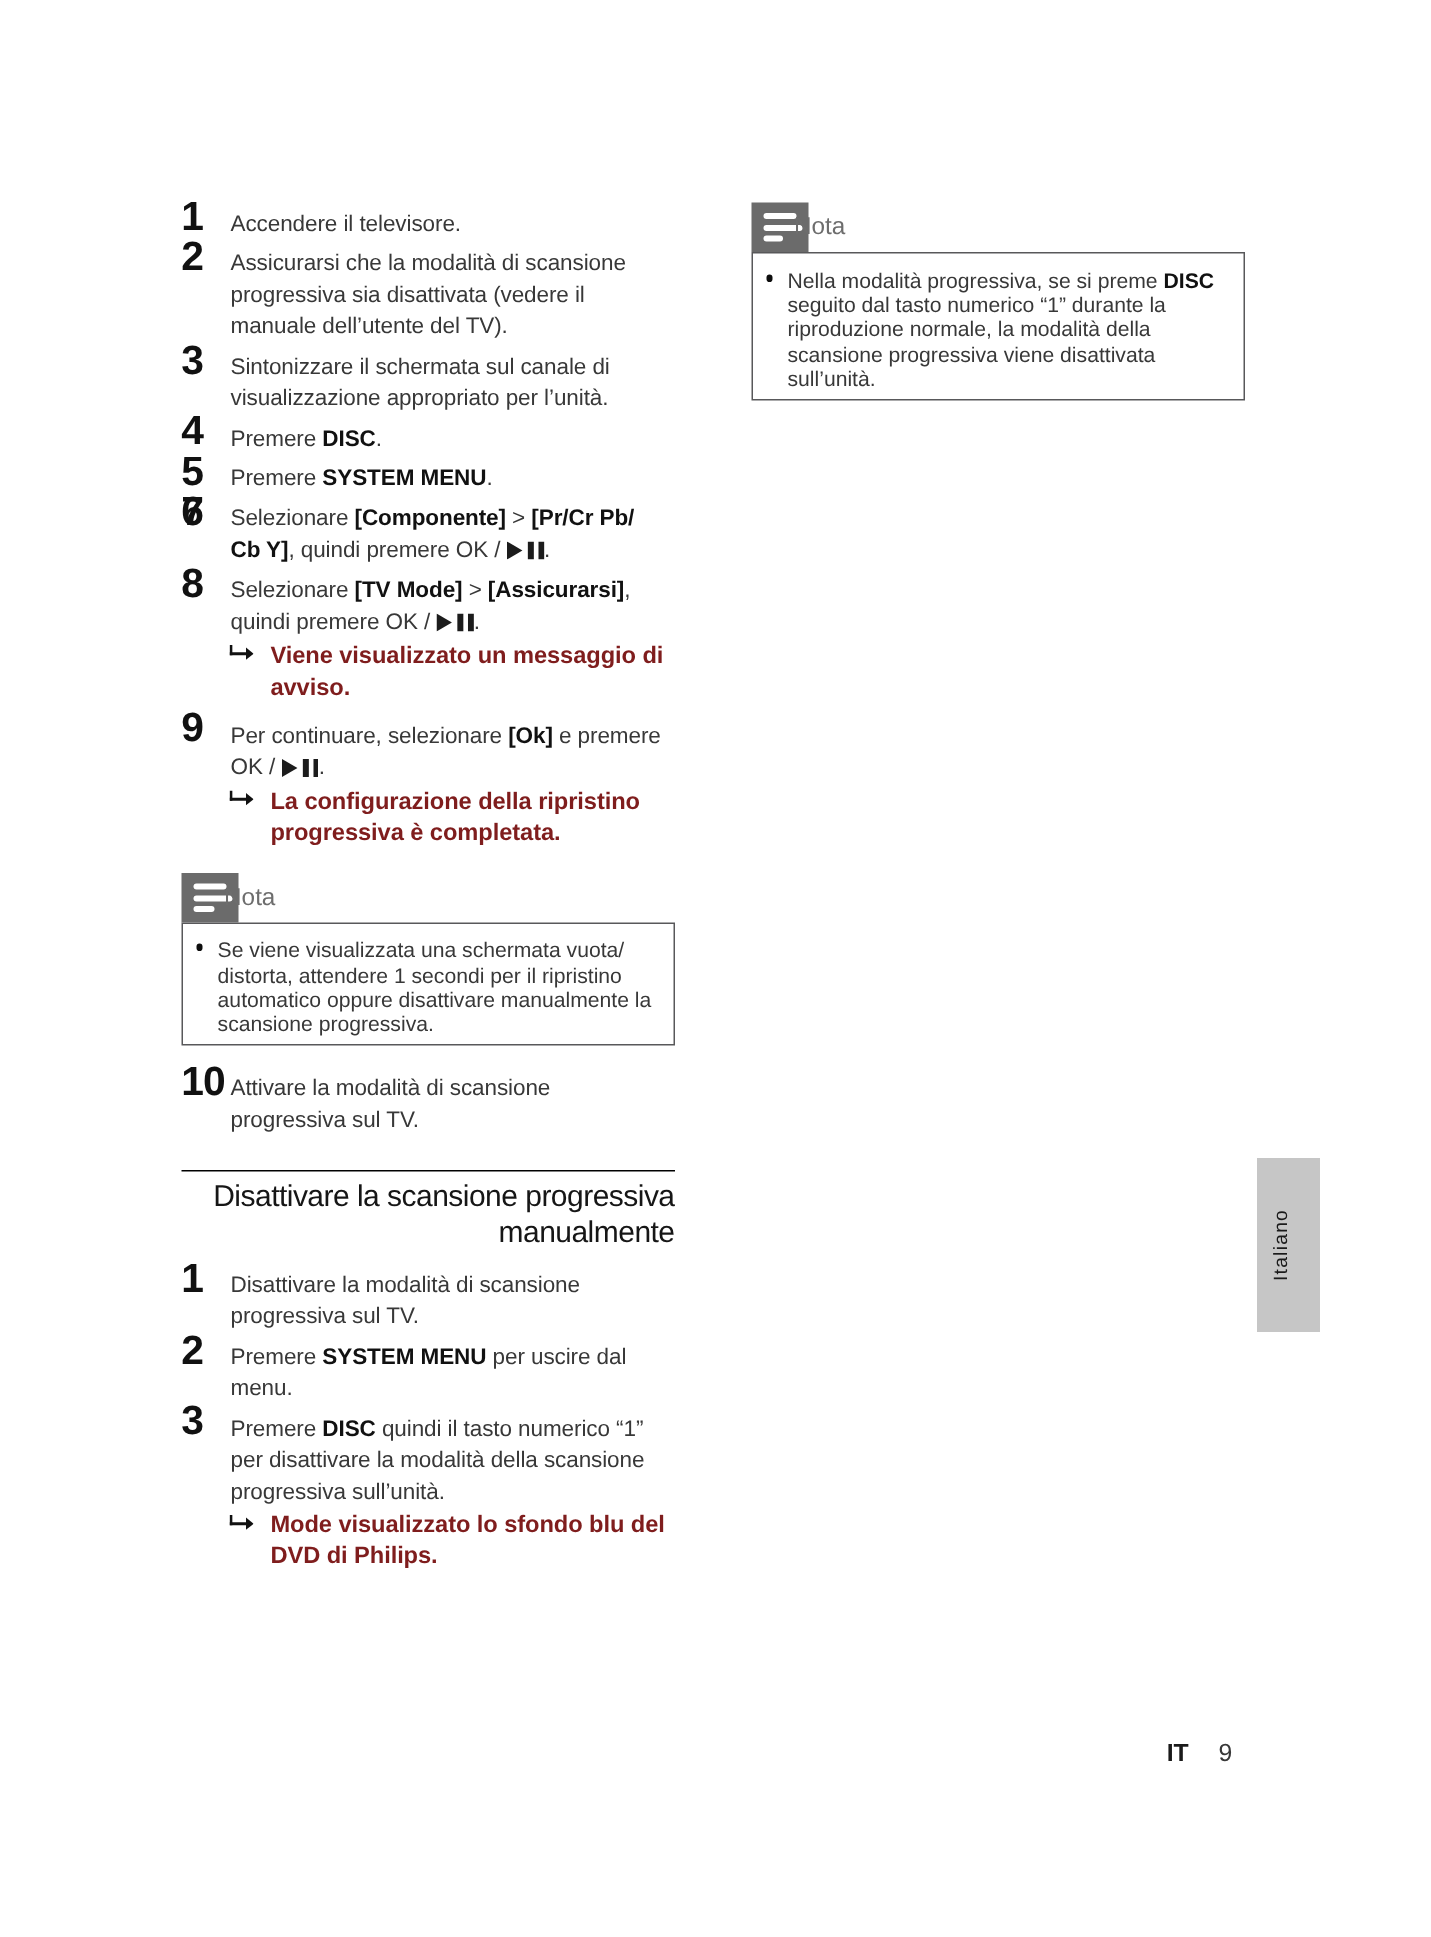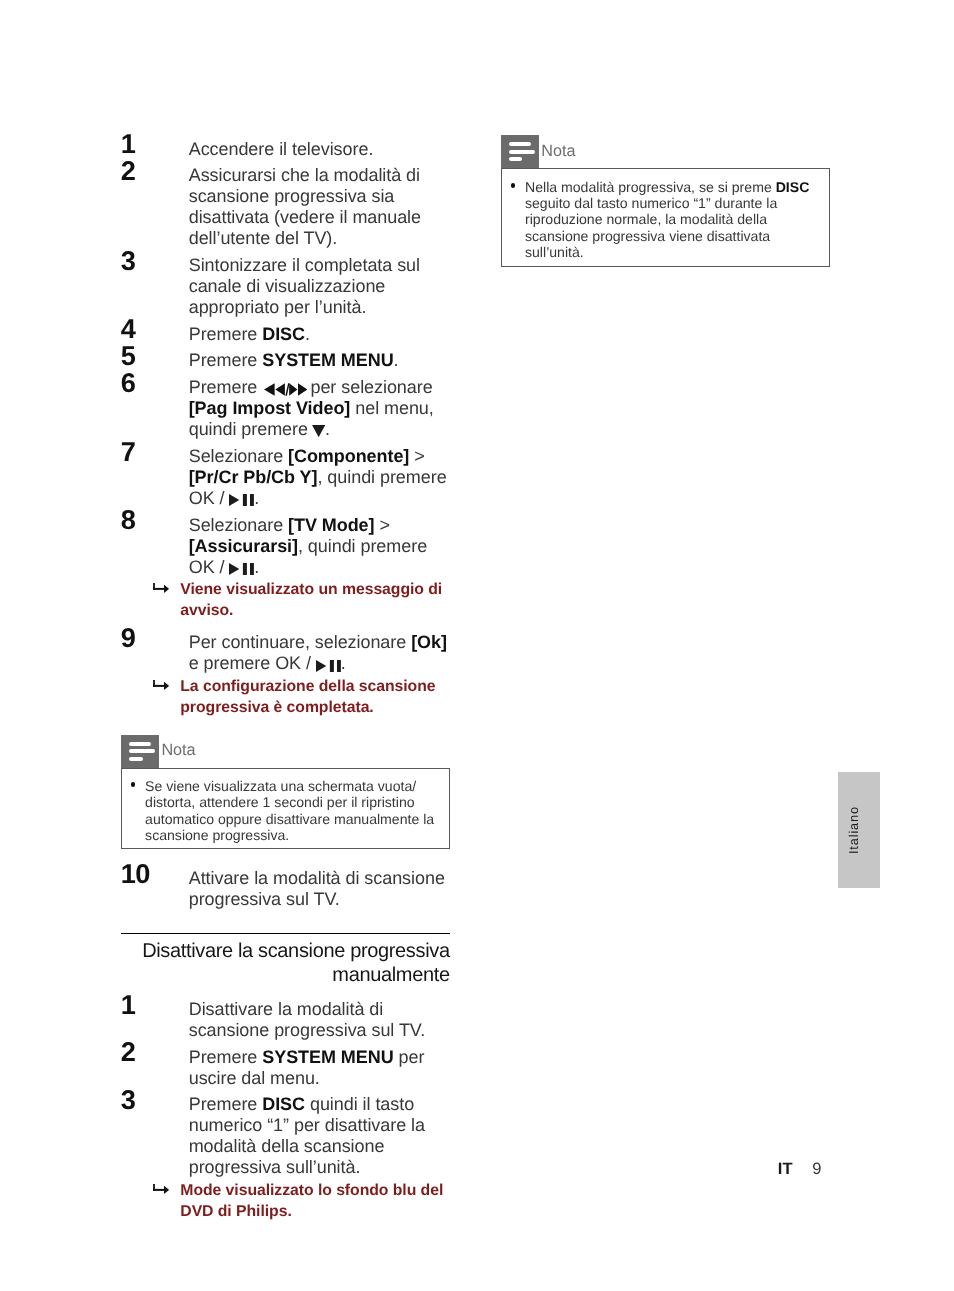--- a/index.html
+++ b/index.html
@@ -20,21 +20,21 @@
 
   
   ol.steps { list-style:none; margin:0; padding:0; }
   .step { position:relative; padding-left:32.3px; margin:0 0 5.7px 0; }
   .step.has-result { padding-bottom:5.4px; }
   .step .num {
     position:absolute; left:-0.6px; top:-8.3px;
     font-weight:bold; font-size:27.2px; line-height:1;
     color:#111; letter-spacing:-0.6px;
   }
-  .step .body { display:block; max-width:288.5px; font-size:18px; letter-spacing:-0.06px; line-height:21.0px; color:#383838;margin-left:35px; }
+  .step .body { display:block; max-width:288.5px; font-size:15px; letter-spacing:-0.06px; line-height:21.0px; color:#383838; }
   .step .body b { color:#111; font-weight:bold; }
 
   
   .result { position:relative; padding-left:26.6px; margin-top:1.9px; font-size:15.8px; letter-spacing:-0.06px; line-height:21.0px; color:#7f1d1d;font-weight:bold; }
   .result .arrow { position:absolute; left:-0.8px; top:3.6px; width:16.2px; height:10px; }
 
   
   .note { margin:0; position:relative; }
   #left-note { padding-top:5.5px; }
   #right-note { padding-top:0; }
@@ -44,21 +44,21 @@
   .note-head { position:relative; height:32.8px; }
   .note-icon {
     position:absolute; left:0; top:0;
     width:37.3px; height:32.8px; background:#6b6b6b;
   }
   .note-icon i { position:absolute; display:block; background:#fff; border-radius:2px; height:4px; left:7.4px; }
   .note-icon i.b1 { width:22.3px; top:7.2px; }
   .note-icon i.b2 { width:26.1px; top:14.5px; }
   .note-icon i.b3 { width:13.8px; top:21.6px; }
   .note-label {
-    position:absolute; left:40px; top:-0.6px; height:32.8px; line-height:32.8px;
+    position:absolute; left:28px; top:-0.6px; height:32.8px; line-height:32.8px;
     font-size:16.2px; color:#6d6d6d;
   }
   .note-body {
     border:1px solid #58585a;
     padding:9.2px 10px 5.3px 7.8px;
     box-sizing:border-box;
   }
   .note-bullet { position:relative; padding-left:14.9px; font-size:14.1px; line-height:16.3px; color:#383838; }
   .note-bullet:before { content:""; position:absolute; left:0.5px; top:4.2px; width:4.7px; height:4.8px; border-radius:50%; background:#0d0d0d; }
   .note-bullet b { color:#111; font-weight:bold; }
@@ -103,41 +103,32 @@
         <li class="step">
           <span class="num">1</span>
           <span class="body">Accendere il televisore.</span>
         </li>
         <li class="step">
           <span class="num">2</span>
           <span class="body">Assicurarsi che la modalità di scansione progressiva sia disattivata (vedere il manuale dell’utente del TV).</span>
         </li>
         <li class="step">
           <span class="num">3</span>
-          <span class="body">Sintonizzare il completata sul canale di visualizzazione appropriato per l’unità.</span>
+          <span class="body">Sintonizzare il schermata sul canale di visualizzazione appropriato per l’unità.</span>
         </li>
         <li class="step">
           <span class="num">4</span>
           <span class="body">Premere <b>DISC</b>.</span>
         </li>
         <li class="step">
           <span class="num">5</span>
           <span class="body">Premere <b>SYSTEM MENU</b>.</span>
         </li>
         <li class="step">
           <span class="num">6</span>
-          <span class="body">Premere <svg class="gi gi-ff" width="43.3" height="13" viewBox="0 0 43.3 12.3">
-              <path d="M10.6 0 L0 6.15 L10.6 12.3 Z" fill="#111"></path>
-              <path d="M20.9 0 L11.3 6.15 L20.9 12.3 Z" fill="#111"></path>
-              <path d="M25.6 0 L22.9 12.3 L21.4 12.3 L24.1 0 Z" fill="#111"></path>
-              <path d="M25.2 0 L33.4 6.15 L25.2 12.3 Z" fill="#111"></path>
-              <path d="M34.0 0 L43.3 6.15 L34.0 12.3 Z" fill="#111"></path>
-            </svg> per selezionare <b>[Pag Impost Video]</b> nel menu, quindi premere <svg class="gi gi-dt" width="13.3" height="12.2" viewBox="0 0 13.3 12.2">
-              <path d="M0 0 L13.3 0 L6.65 12.2 Z" fill="#1c1c1c"></path>
-            </svg>.</span>
         </li>
         <li class="step">
           <span class="num">7</span>
           <span class="body">Selezionare <b>[Componente]</b> &gt; <b>[Pr/​Cr Pb/​Cb Y]</b>, quindi premere OK /​ <svg class="gi gi-pp" width="24.9" height="12" viewBox="0 0 24.9 12">
               <path d="M0 0 L10.3 6.0 L0 12 Z" fill="#1c1c1c"></path>
               <rect x="13.9" y="0" width="4.0" height="12" fill="#1c1c1c"></rect>
               <rect x="21.0" y="0" width="3.9" height="12" fill="#1c1c1c"></rect>
             </svg>.</span>
         </li>
         <li class="step has-result">
@@ -157,21 +148,21 @@
           <span class="num">9</span>
           <span class="body">Per continuare, selezionare <b>[Ok]</b> e premere OK /​ <svg class="gi gi-pp" width="24.9" height="12" viewBox="0 0 24.9 12">
               <path d="M0 0 L10.3 6.0 L0 12 Z" fill="#1c1c1c"></path>
               <rect x="13.9" y="0" width="4.0" height="12" fill="#1c1c1c"></rect>
               <rect x="21.0" y="0" width="3.9" height="12" fill="#1c1c1c"></rect>
             </svg>.</span>
           <div class="result"><svg class="arrow" viewBox="0 0 16 10">
               <path d="M0 0 L1.8 0 L1.8 6.9 L0 6.9 Z" fill="#111"></path>
               <path d="M0 4.9 L11.6 4.9 L11.6 6.9 L0 6.9 Z" fill="#111"></path>
               <path d="M10.9 1.7 L16 5.9 L10.9 9.9 Z" fill="#111"></path>
-            </svg><span>La configurazione della scansione progressiva è completata.</span></div>
+            </svg><span>La configurazione della ripristino progressiva è completata.</span></div>
         </li>
       </ol>
     <div id="left-note">
         <div class="note">
           <div class="note-head">
             <span class="note-icon">
               <i class="b1"></i>
               <i class="b2"></i>
               <i class="b3"></i>
             </span>

